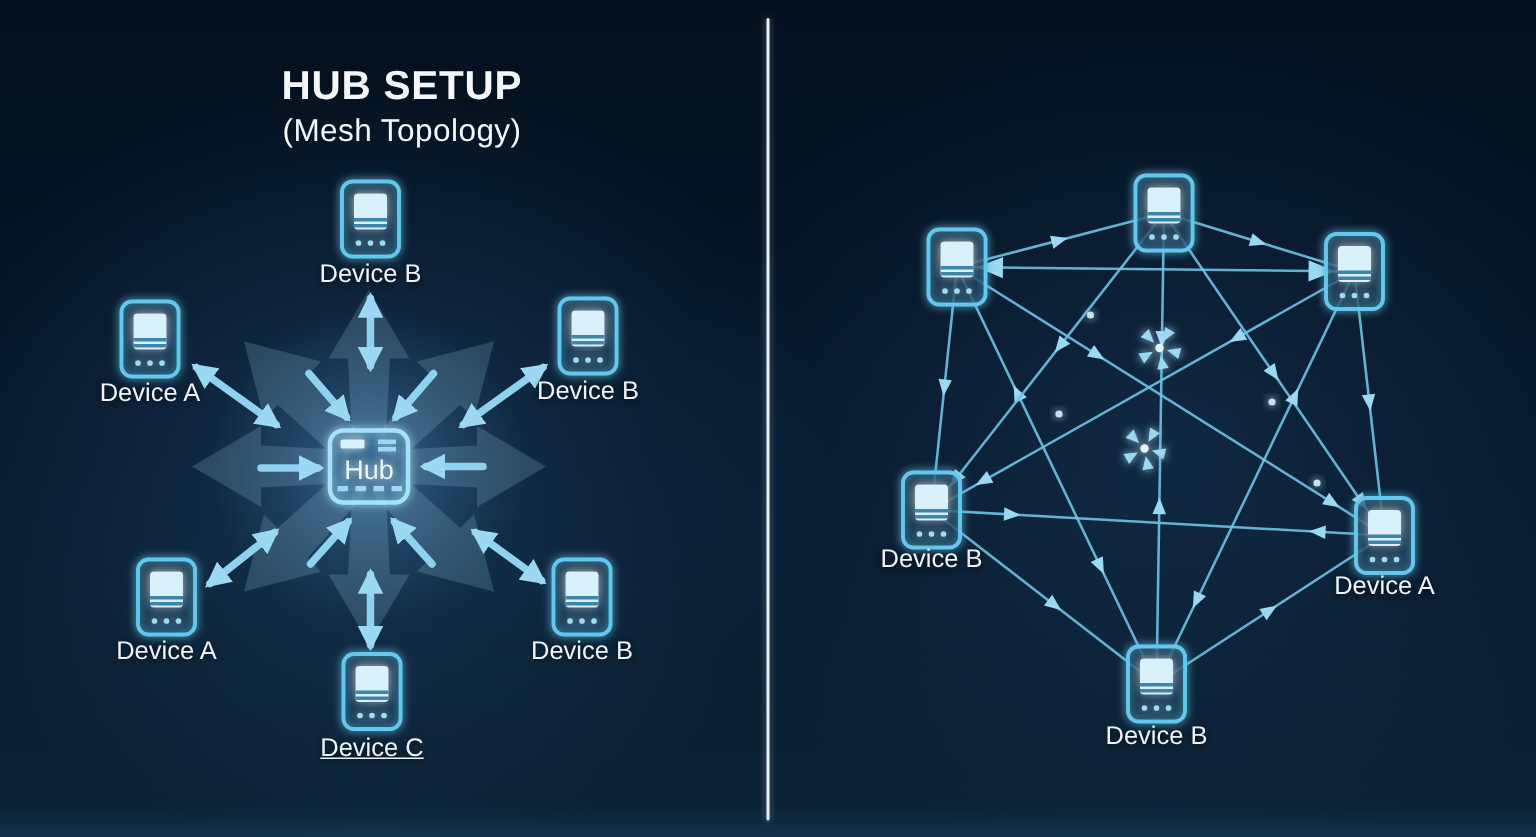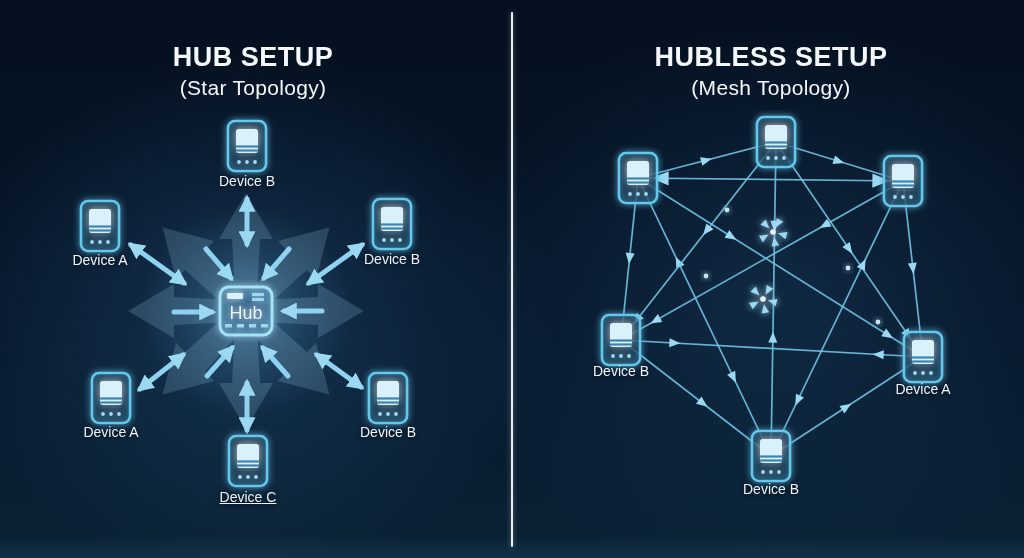--- a/index.html
+++ b/index.html
@@ -6,48 +6,44 @@
   .stage{
     position:relative;width:1024px;height:558px;overflow:hidden;
     font-family:"Liberation Sans",sans-serif;
     background:
       radial-gradient(430px 360px at 247px 315px, rgba(40,92,138,.42), rgba(40,92,138,0) 72%),
       radial-gradient(470px 390px at 775px 300px, rgba(32,76,116,.36), rgba(32,76,116,0) 72%),
       linear-gradient(180deg,#04101f 0%,#061527 55%,#0a2134 96%,#123048 100%);
   }
   svg.layer{position:absolute;left:0;top:0;}
   .title-block{position:absolute;top:42px;text-align:center;color:#f5f8fa;z-index:5;}
-  .title-block.left{left:0;width:506px;}
+  .title-block.left{left:0;width:506px;padding-left:15px;}
   .title-block.right{left:518px;width:506px;}
   .title-block h1{margin:0;font-size:27px;font-weight:700;letter-spacing:.5px;}
   .title-block h2{margin:3px 0 0;font-size:21px;font-weight:400;letter-spacing:.3px;}
   .device-label{
     position:absolute;transform:translateX(-50%);z-index:6;
-    font-size:14px;color:#eef4f9;white-space:nowrap;
+    font-size:17px;color:#eef4f9;white-space:nowrap;
     text-shadow:0 1px 4px rgba(0,0,0,.65);
   }
   .divider{
     position:absolute;left:511px;top:12px;width:2px;height:535px;z-index:4;
     background:#e9eef3;border-radius:1px;box-shadow:0 0 5px rgba(230,243,252,.45);
   }
 </style>
 </head>
 <body>
 
 <div class="stage">
 
   <div class="title-block left">
     <h1>HUB SETUP</h1>
-    <h2>(Star Topology)</h2>
-  </div>
-
-  <div class="title-block right">
-    <h1>HUBLESS SETUP</h1>
     <h2>(Mesh Topology)</h2>
   </div>
+
 
   <svg class="layer" id="diagram-svg" width="1024" height="558" viewBox="0 0 1024 558">
 <defs>
   <filter id="softglow" x="-70%" y="-70%" width="240%" height="240%">
     <feGaussianBlur stdDeviation="3" result="b"></feGaussianBlur>
     <feMerge>
             <feMergeNode in="b"></feMergeNode>
             <feMergeNode in="SourceGraphic"></feMergeNode>
           </feMerge>
   </filter>

